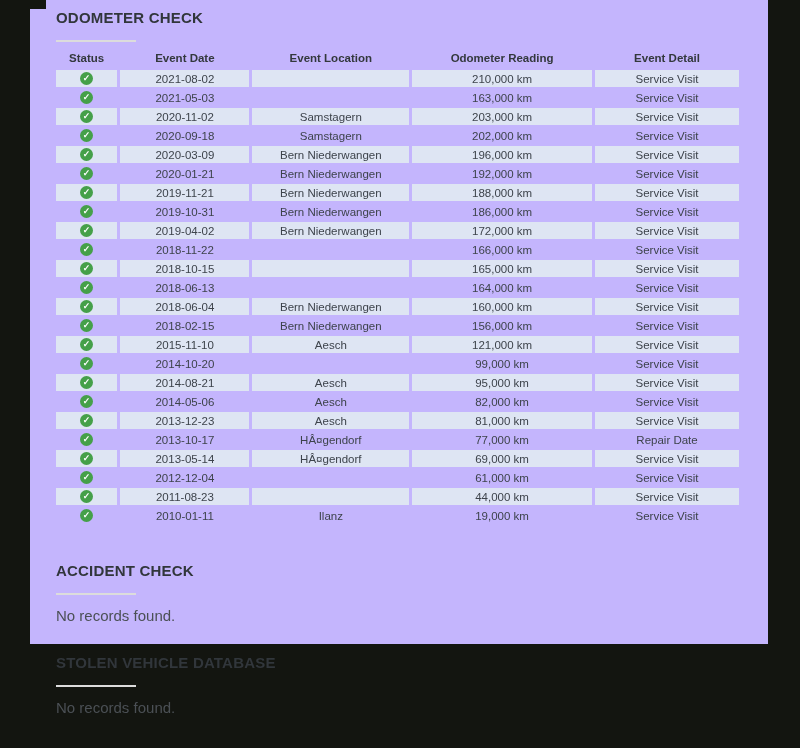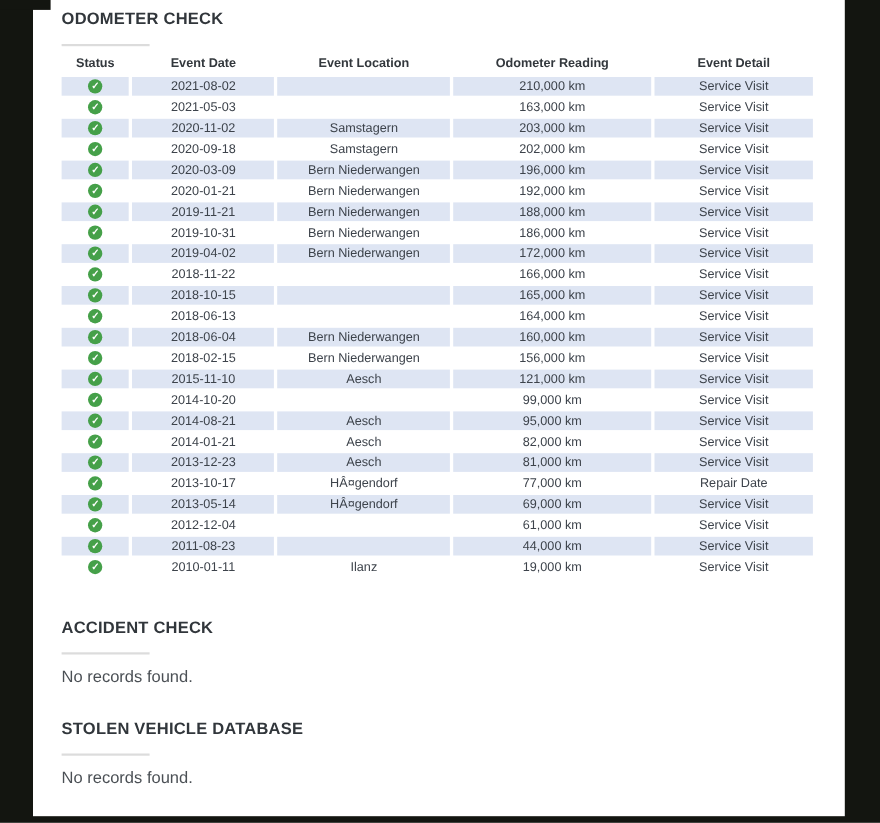--- a/index.html
+++ b/index.html
@@ -14,22 +14,22 @@
   body{
     width:800px;height:748px;
     background:var(--frame);
     font-family:"Liberation Sans",sans-serif;
     position:relative;
     overflow:hidden;
   }
   .white-panel{
     position:absolute;
     left:30px;top:0;
-    width:738px;height:742px;
-    background:#ffffff;
+    width:738px;height:644px;
+    background:#c4b5fd;
     padding:0 26px;
   }
   .top-notch{
     position:absolute;
     left:0;top:0;width:46px;height:9px;
     background:var(--frame);
     z-index:3;
   }
   .section-title{
     font-size:15px;
@@ -238,21 +238,21 @@
         </tr>
         <tr data-striped="true">
           <td><span class="check-badge">✓</span></td>
           <td>2014-08-21</td>
           <td>Aesch</td>
           <td>95,000 km</td>
           <td>Service Visit</td>
         </tr>
         <tr data-striped="false">
           <td><span class="check-badge">✓</span></td>
-          <td>2014-01-21</td>
+          <td>2014-05-06</td>
           <td>Aesch</td>
           <td>82,000 km</td>
           <td>Service Visit</td>
         </tr>
         <tr data-striped="true">
           <td><span class="check-badge">✓</span></td>
           <td>2013-12-23</td>
           <td>Aesch</td>
           <td>81,000 km</td>
           <td>Service Visit</td>

